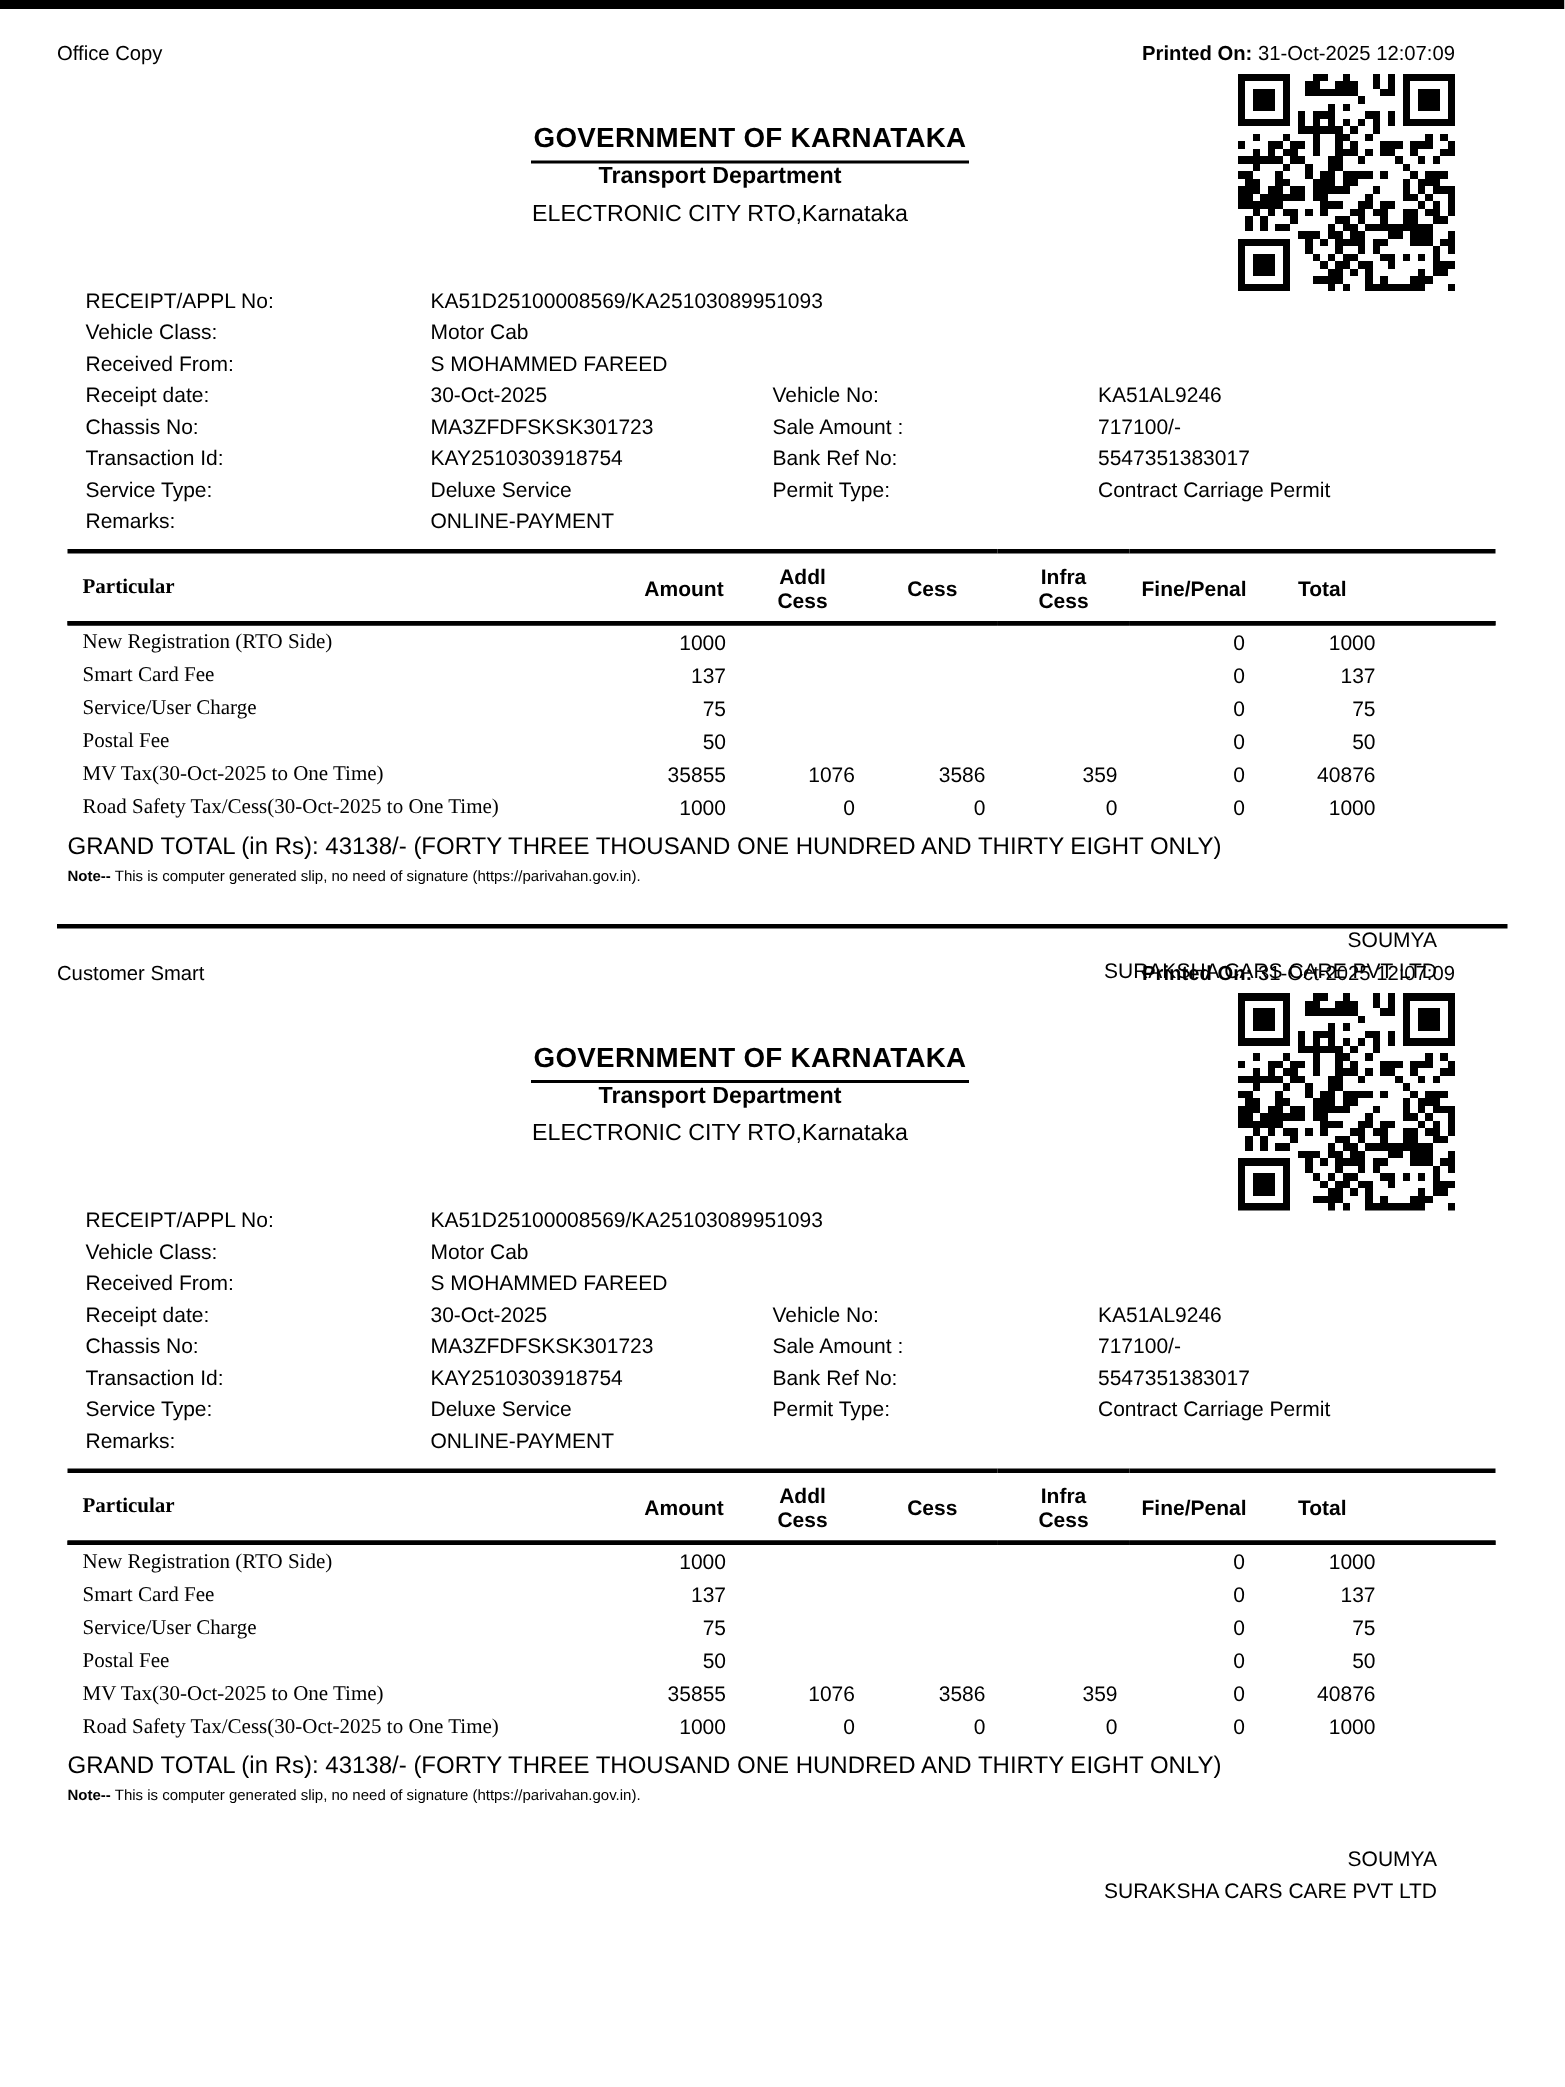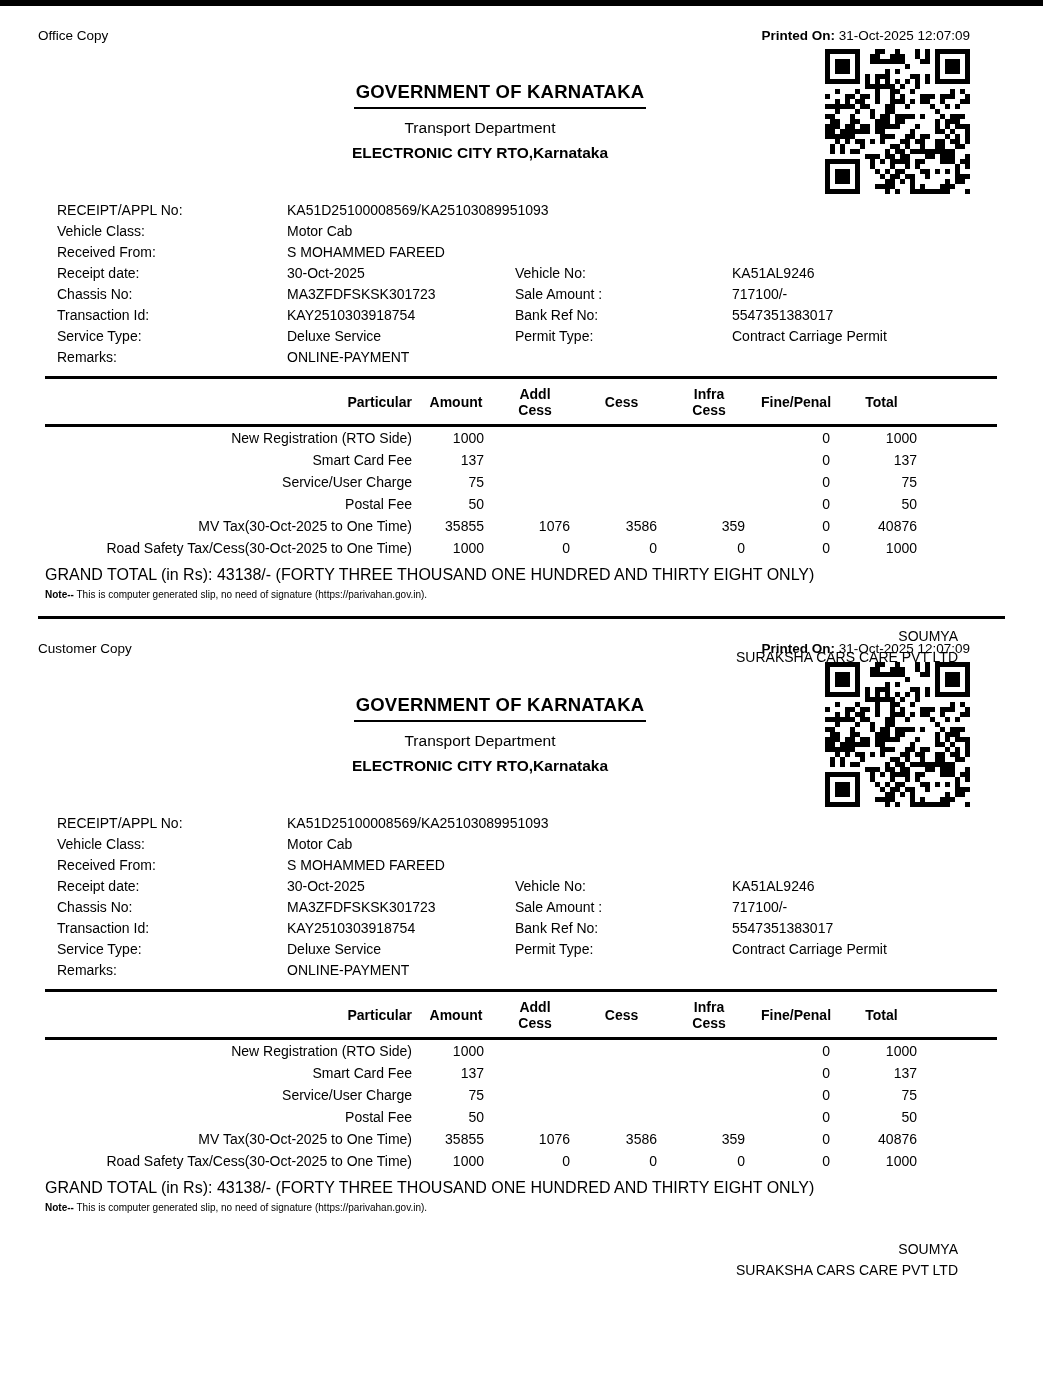--- a/index.html
+++ b/index.html
@@ -22,38 +22,38 @@
   .printed-on b{font-weight:bold;}
 
   .qr{position:absolute;top:43px;right:73px;width:145px;height:145px;}
   .qr svg{display:block;}
 
   .head-block{width:884px;text-align:center;margin-top:38px;}
   .gov-title{
     display:inline-block;font-size:18.5px;font-weight:bold;
     padding:0 2px 4px 2px;border-bottom:2px solid #000;letter-spacing:.2px;margin-left:40px;
   }
-  .dept-title{margin-top:10px;font-size:15.5px;font-weight:normal;}
-  .rto-title{margin-top:7px;font-size:15.5px;font-weight:bold;}
+  .dept-title{margin-top:0;font-size:15.5px;font-weight:bold;}
+  .rto-title{margin-top:7px;font-size:15.5px;font-weight:normal;}
 
   .details{margin:38px 0 0 9px;line-height:21px;font-size:14px;}
   .detail-row{display:grid;grid-template-columns:230px 228px 217px 1fr;margin-left:10px;}
   .detail-row span{white-space:nowrap;}
 
   .fee-table{
     width:952px;margin:8px 0 0 7px;border-collapse:collapse;table-layout:fixed;
     border-top:3px solid #000;font-size:14px;
   }
   .fee-table thead tr{border-bottom:3px solid #000;}
   .fee-table th{
     font-weight:bold;text-align:center;vertical-align:middle;
     padding:7px 8px 6px 8px;white-space:pre-line;line-height:16px;
   }
   .fee-table td{text-align:right;padding:4px 8px 3px 8px;line-height:15px;}
-  .fee-table th:first-child,.fee-table td:first-child{text-align:right;padding-left:10px;}
+  .fee-table th:first-child,.fee-table td:first-child{text-align:left;padding-left:10px;font-family:Liberation Serif, serif;}
   .fee-table th:last-child,.fee-table td:last-child{padding-right:80px;}
 
   .grand-total{margin:7px 0 0 7px;font-size:16px;}
   .note-line{margin:5px 0 0 7px;font-size:10px;}
   .note-line b{font-weight:bold;}
 
   .signature{margin-top:26px;text-align:right;padding-right:47px;font-size:14px;line-height:21px;}
 </style>
 </head>
 <body>
@@ -542,21 +542,21 @@
         <div>SOUMYA</div>
         <div>SURAKSHA CARS CARE PVT LTD</div>
       </div>
 
       <div class="between-divider"></div>
     </div>
 
     <div class="copy-block">
 
       <div class="copy-top">
-        <span class="copy-label">Customer Copy</span>
+        <span class="copy-label">Customer Smart</span>
         <span class="printed-on"><b>Printed On:</b> <span>31-Oct-2025 12:07:09</span></span>
       </div>
 
       <div class="qr">
         <svg xmlns="http://www.w3.org/2000/svg" width="145" height="145" viewBox="0 0 145 145" shape-rendering="crispEdges">
           <rect width="145" height="145" fill="#fff"></rect>
           <rect x="50" y="0" width="5" height="5" fill="#000"></rect>
           <rect x="55" y="0" width="5" height="5" fill="#000"></rect>
           <rect x="70" y="0" width="5" height="5" fill="#000"></rect>
           <rect x="90" y="0" width="5" height="5" fill="#000"></rect>

